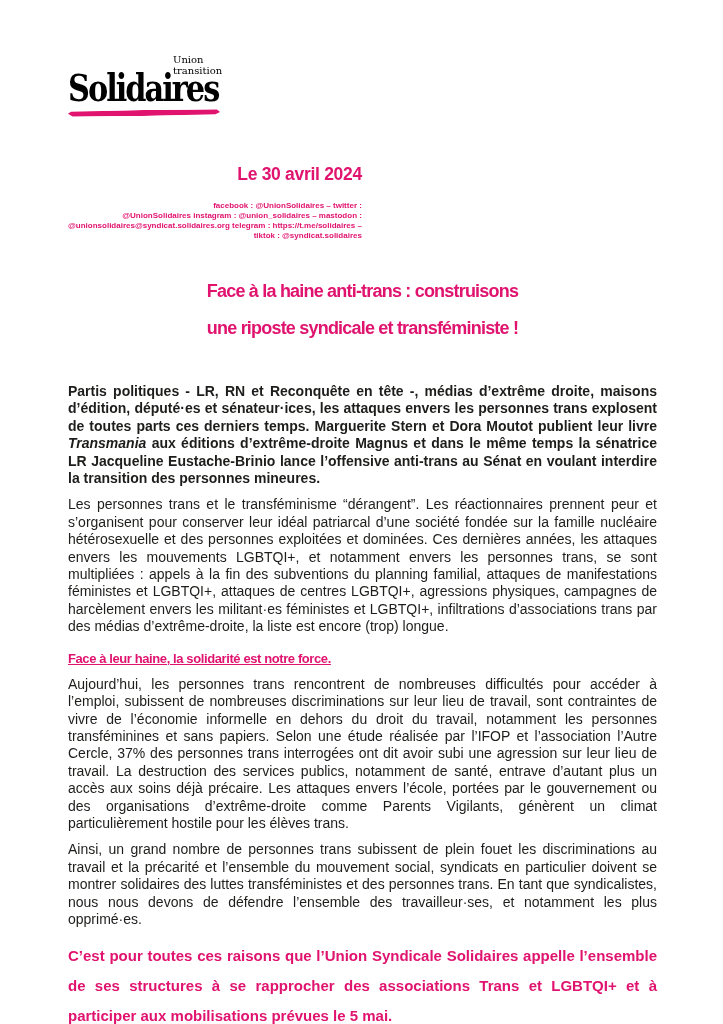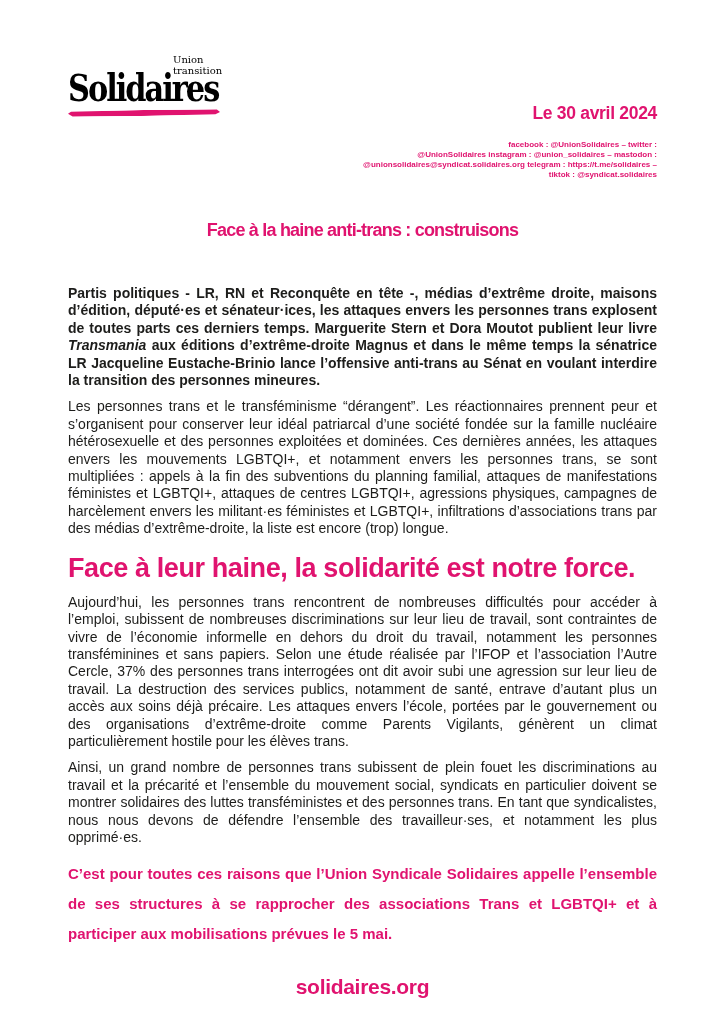--- a/index.html
+++ b/index.html
@@ -8,21 +8,21 @@
   .page {
     width: 723px; height: 1024px;
     background: #ffffff;
     color: var(--text);
     font-family: "Liberation Sans", sans-serif;
     position: relative;
     padding: 55px 66px 0 68px;
     overflow: hidden;
   }
   
-  .header { display: flex; justify-content: space-between; align-items: flex-start; }
+  .header { display: flex; justify-content: space-between; align-items: flex-start; flex-direction: column; }
   .logo { position: relative; width: 180px; flex: 0 0 auto; }
   .logo-sub {
     position: absolute; left: 105px; top: 0;
     font-family: "DejaVu Serif", serif;
     font-size: 10px; line-height: 10.5px; color: #000;
   }
   .logo-main {
     font-family: "DejaVu Serif", serif;
     font-weight: 800;
     font-size: 38px; line-height: 1;
@@ -72,23 +72,24 @@
     font-size: 14px;
     line-height: 17.4px;
     text-align: justify;
     margin: 0 0 9px 0;
   }
   p.para.lead { font-weight: bold; }
   .ital { font-style: italic; }
   .subheading {
     color: var(--accent);
     font-weight: bold;
-    font-size: 27px;
+    font-size: 13px;
     letter-spacing: -0.4px;
     margin: 15px 0 10px 0;
+    text-decoration: underline;
   }
   .closing {
     color: var(--accent);
     font-weight: bold;
     font-size: 15px;
     line-height: 30px;
     text-align: justify;
     margin: 13px 0 0 0;
   }
   .site {
@@ -120,20 +121,21 @@
         <div>facebook : @UnionSolidaires – twitter :</div>
         <div>@UnionSolidaires  instagram : @union_solidaires – mastodon :</div>
         <div>@unionsolidaires@syndicat.solidaires.org  telegram : https://t.me/solidaires –</div>
         <div>tiktok : @syndicat.solidaires</div>
       </div>
     </div>
   </div>
 
   <div class="title">
     <div>Face à la haine anti-trans : construisons</div>
+    <div>une riposte syndicale et transféministe !</div>
   </div>
 
   <div class="body">
     <p class="para lead"><span>Partis politiques - LR, RN et Reconquête en tête -, médias d’extrême droite, maisons d’édition, député·es et sénateur·ices, les attaques envers les personnes trans explosent de toutes parts ces derniers temps. Marguerite Stern et Dora Moutot publient leur livre </span><span class="ital">Transmania</span><span> aux éditions d’extrême-droite Magnus et dans le même temps la sénatrice LR Jacqueline Eustache-Brinio lance l’offensive anti-trans au Sénat en voulant interdire la transition des personnes mineures.</span></p>
 
     <p class="para">Les personnes trans et le transféminisme “dérangent”. Les réactionnaires prennent peur et s’organisent pour conserver leur idéal patriarcal d’une société fondée sur la famille nucléaire hétérosexuelle et des personnes exploitées et dominées. Ces dernières années, les attaques envers les mouvements LGBTQI+, et notamment envers les personnes trans, se sont multipliées : appels à la fin des subventions du planning familial, attaques de manifestations féministes et LGBTQI+, attaques de centres LGBTQI+, agressions physiques, campagnes de harcèlement envers les militant·es féministes et LGBTQI+, infiltrations d’associations trans par des médias d’extrême-droite, la liste est encore (trop) longue.</p>
 
 
     <h2 class="subheading">Face à leur haine, la solidarité est notre force.</h2>
 

